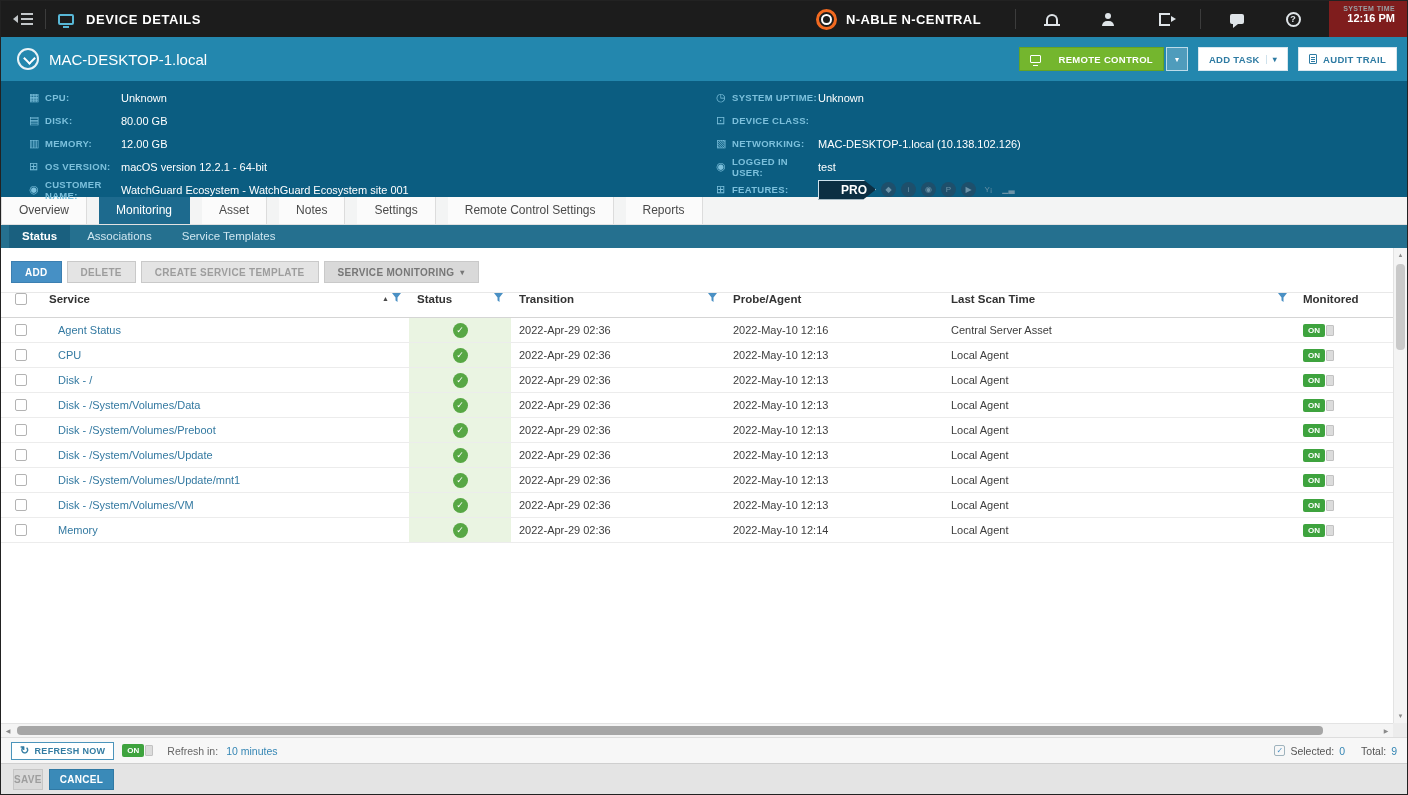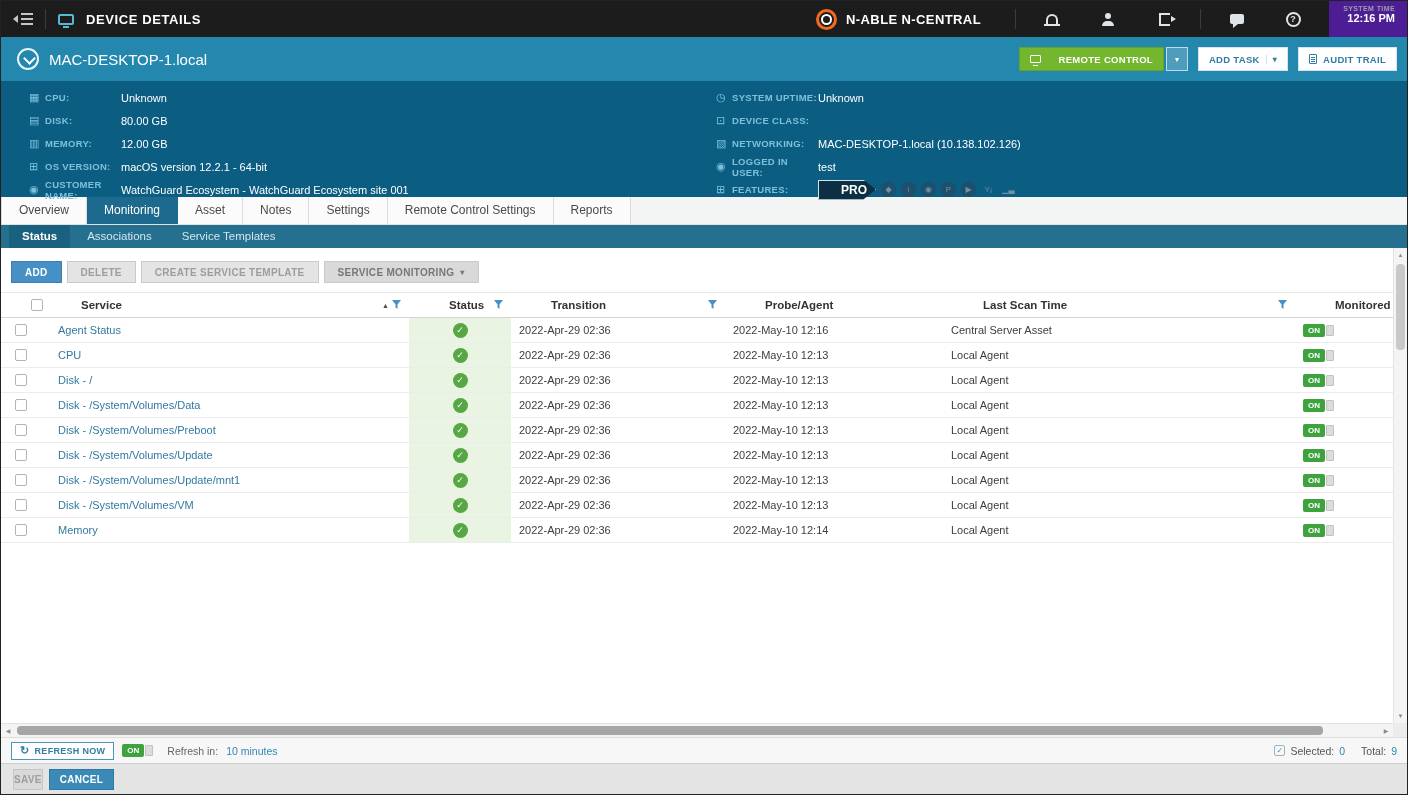--- a/index.html
+++ b/index.html
@@ -26,21 +26,21 @@
   .icon-bell::after { content:""; position:absolute; left:-4px; right:-4px; bottom:-2px; height:2px; background:#dfe4e8; }
   .icon-user-tb { position:relative; width:14px; height:13px; }
   .icon-user-tb::before { content:""; position:absolute; top:0; left:4px; width:6px; height:6px; border-radius:50%; background:#dfe4e8; }
   .icon-user-tb::after { content:""; position:absolute; bottom:0; left:1px; width:12px; height:5px; border-radius:6px 6px 0 0; background:#dfe4e8; }
   .icon-logout { position:relative; width:11px; height:13px; border:2px solid #dfe4e8; border-right:none; }
   .icon-logout::after { content:""; position:absolute; top:1px; right:-6px; border-top:3px solid transparent; border-bottom:3px solid transparent; border-left:5px solid #dfe4e8; }
   .icon-chat { position:relative; width:14px; height:10px; background:#dfe4e8; border-radius:2px; }
   .icon-chat::after { content:""; position:absolute; bottom:-4px; left:3px; border-top:4px solid #dfe4e8; border-right:5px solid transparent; }
   .icon-help { width:15px; height:15px; border:2px solid #dfe4e8; border-radius:50%; display:flex; align-items:center; justify-content:center; font-size:9px; font-weight:bold; color:#dfe4e8; }
   .icon-help::after { content:"?"; }
-  .systime { height:36px; background:#4c1d95; padding:4px 12px 0 12px; min-width:78px; text-align:right; }
+  .systime { height:36px; background:#7f1d1d; padding:4px 12px 0 12px; min-width:78px; text-align:right; }
   .systime .lbl { font-size:7px; color:#9aa0a5; letter-spacing:.4px; font-weight:bold; }
   .systime .val { font-size:11px; font-weight:bold; color:#fff; }
 
   
   .devheader { height:44px; background:#2387ae; display:flex; align-items:center; padding:0 10px 0 16px; color:#fff; flex:0 0 auto; }
   .chev-circle { width:22px; height:22px; border-radius:50%; border:2px solid rgba(255,255,255,.9); position:relative; cursor:pointer; flex:0 0 auto; }
   .chev-circle::after { content:""; position:absolute; top:4px; left:5.5px; width:7px; height:7px; border-right:2px solid #fff; border-bottom:2px solid #fff; transform:rotate(45deg); }
   .dev-name { font-size:15px; font-weight:normal; margin-left:10px; }
   .dev-actions { margin-left:auto; display:flex; align-items:center; gap:10px; }
   .btn-rc-group { display:flex; gap:2px; }
@@ -64,41 +64,41 @@
   .colL .info-label { width:76px; }
   .colR .info-label { width:86px; }
   .info-value { font-size:11px; color:#fff; white-space:nowrap; }
   .features-val { display:flex; align-items:center; gap:5px; }
   .pro-badge { background:#0c2f43; border:1px solid #cfe3ee; color:#fff; font-size:12px; font-weight:bold; padding:2px 8px 2px 22px; clip-path:polygon(0 0, 78% 0, 100% 50%, 78% 100%, 0 100%); }
   .feat-ic { width:15px; height:15px; border-radius:50%; background:#1e4f6b; color:#6b93a8; font-size:8px; display:flex; align-items:center; justify-content:center; }
   .feat-ic.sq { border-radius:2px; background:transparent; }
 
   
   .tabs { height:28px; background:#f3f4f4; display:flex; align-items:flex-end; padding-left:0; flex:0 0 auto; border-bottom:1px solid #e2e2e2; }
-  .tab { height:28px; line-height:27px; padding:0 17px; font-size:12px; color:#4a4a4a; background:#fbfbfb; border:1px solid #dcdcdc; border-bottom:none; margin-right:0; cursor:pointer; white-space:nowrap; }
+  .tab { height:28px; line-height:27px; padding:0 17px; font-size:12px; color:#4a4a4a; background:#fbfbfb; border:1px solid #dcdcdc; border-bottom:none; margin-right:12px; cursor:pointer; white-space:nowrap; }
   .tab + .tab { border-left:none; }
   .tab.active { background:#1d6a8e; color:#fff; border-color:#1d6a8e; }
 
   
   .subtabs { height:23px; background:#25708f; display:flex; align-items:center; padding-left:8px; gap:4px; flex:0 0 auto; }
   .subtab { font-size:11.5px; color:#cfe6f0; padding:0 13px; line-height:23px; cursor:pointer; white-space:nowrap; }
   .subtab.active { color:#fff; font-weight:bold; background:#1a607f; }
 
   
   .content { flex:1 1 auto; position:relative; background:#fff; overflow:hidden; }
   .toolbar { padding:13px 0 9px 10px; display:flex; gap:5px; }
   .tbtn { height:22px; font-size:10px; font-weight:bold; letter-spacing:.3px; padding:0 13px; border:1px solid #c9c9c9; background:#e4e4e4; color:#9d9d9d; cursor:pointer; display:flex; align-items:center; gap:6px; }
   .tbtn.primary { background:#4690c5; border-color:#3c7fb1; color:#fff; }
   .tbtn.enabled { background:#d9d9d9; color:#777; }
   .tbtn .chev { font-size:8px; }
 
   .table { margin-right:14px; }
   .thead, .trow { display:grid; grid-template-columns:40px 368px 102px 214px 218px 352px 1fr; align-items:center; }
   .thead { height:26px; border-top:1px solid #e8e8e8; border-bottom:1px solid #d5d5d5; font-size:11.5px; font-weight:bold; color:#333; }
-  .hcell { display:flex; align-items:center; padding:0 8px; height:100%;margin-left:32px; }
+  .hcell { display:flex; align-items:flex-start; padding:0 8px; height:100%; }
   .hcell .icons { margin-left:auto; display:flex; align-items:center; gap:3px; }
   .sort-asc { font-size:7px; color:#4a4a4a; }
   .funnel { display:inline-block; }
   .checkbox { width:12px; height:12px; border:1px solid #b3b3b3; border-radius:2px; background:#fff; display:inline-block; cursor:pointer; }
   .c-check { justify-self:center; display:flex; justify-content:center; }
   .trow { height:25px; border-bottom:1px solid #ececec; font-size:11px; color:#3d3d3d; }
   .cell { padding:0 8px; white-space:nowrap; overflow:hidden; }
   .c-service { padding-left:17px; }
   .svc-link { color:#3379a1; text-decoration:none; cursor:pointer; }
   .c-status { background:#eaf4e2; height:100%; display:flex; align-items:center; justify-content:center; }

